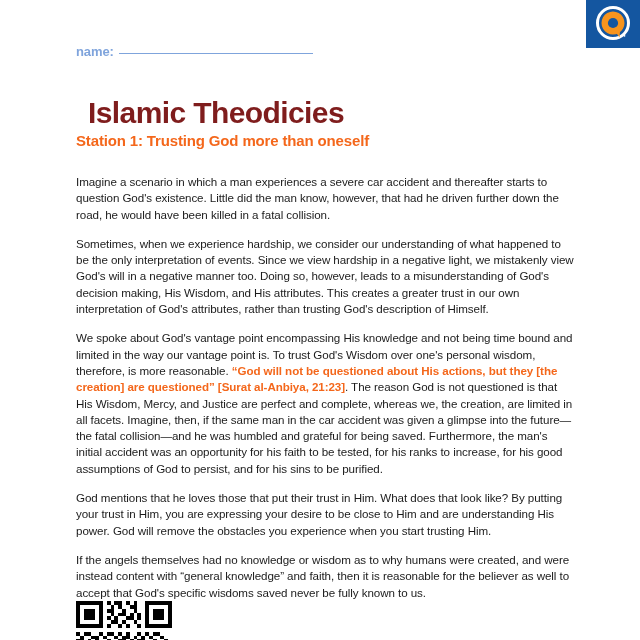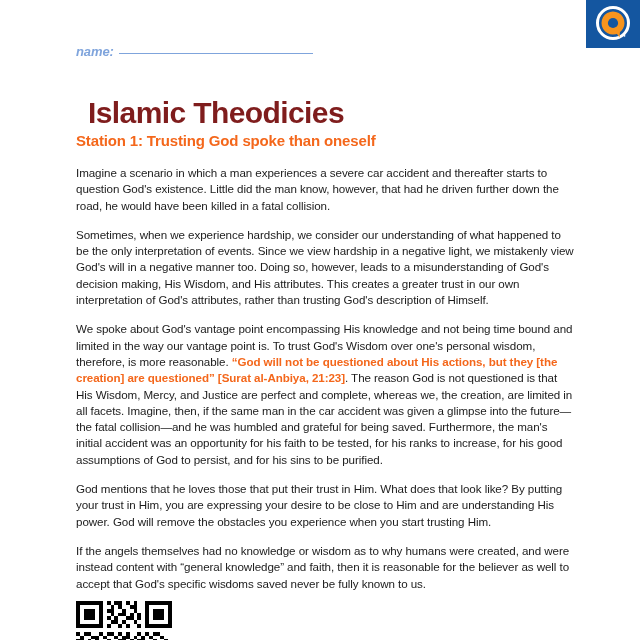--- a/index.html
+++ b/index.html
@@ -41,21 +41,21 @@
     position: absolute;
     display: flex;
     align-items: baseline;
     font-size: 13px;
     font-weight: bold;
     color: #7fa4dc;
     letter-spacing: -0.1px;
   }
   .meta-field.name-field { left: 0; top: 0; }
   .meta-field.date-field { left: 303px; top: 0; }
-  .meta-label { white-space: nowrap; font-style: italic; }
+  .meta-label { white-space: nowrap; }
   .meta-rule {
     display: inline-block;
     border-bottom: 1.4px solid #7fa4dc;
     margin-left: 5px;
     position: relative;
     top: -2px;
   }
   .name-field .meta-rule { width: 194px; }
   .date-field .meta-rule { width: 157px; }
 
@@ -88,21 +88,21 @@
     position: absolute;
     left: 76px;
     top: 162px;
     width: 498px;
     font-size: 11.6px;
     line-height: 16.3px;
     color: #1b1b1b;
     letter-spacing: -0.07px;
   }
   #body-copy p {
-    margin: 3px 0 13px 0;
+    margin: 12px 0 13px 0;
   }
   #body-copy p:last-child { margin-bottom: 0; }
   .quote-highlight {
     color: #f4671b;
     font-weight: bold;
   }
 
   
   #qr-code {
     position: absolute;
@@ -127,21 +127,21 @@
 </div>
 
 <div id="meta-row">
   <div class="meta-field name-field">
     <span class="meta-label">name:</span>
     <span class="meta-rule"></span>
   </div>
 </div>
 
 <h1 id="page-title">Islamic Theodicies</h1>
-<h2 id="station-heading">Station 1: Trusting God spoke than oneself</h2>
+<h2 id="station-heading">Station 1: Trusting God more than oneself</h2>
 
 <div id="body-copy">
   <p>Imagine a scenario in which a man experiences a severe car accident and thereafter starts to question God's existence. Little did the man know, however, that had he driven further down the road, he would have been killed in a fatal collision.</p>
   <p>Sometimes, when we experience hardship, we consider our understanding of what happened to be the only interpretation of events. Since we view hardship in a negative light, we mistakenly view God's will in a negative manner too. Doing so, however, leads to a misunderstanding of God's decision making, His Wisdom, and His attributes. This creates a greater trust in our own interpretation of God's attributes, rather than trusting God's description of Himself.</p>
   <p><span>We spoke about God's vantage point encompassing His knowledge and not being time bound and limited in the way our vantage point is. To trust God's Wisdom over one's personal wisdom, therefore, is more reasonable. </span><span class="quote-highlight">“God will not be questioned about His actions, but they [the creation] are questioned” [Surat al-Anbiya, 21:23]</span><span>. The reason God is not questioned is that His Wisdom, Mercy, and Justice are perfect and complete, whereas we, the creation, are limited in all facets. Imagine, then, if the same man in the car accident was given a glimpse into the future—the fatal collision—and he was humbled and grateful for being saved. Furthermore, the man's initial accident was an opportunity for his faith to be tested, for his ranks to increase, for his good assumptions of God to persist, and for his sins to be purified.</span></p>
   <p>God mentions that he loves those that put their trust in Him. What does that look like? By putting your trust in Him, you are expressing your desire to be close to Him and are understanding His power. God will remove the obstacles you experience when you start trusting Him.</p>
   <p>If the angels themselves had no knowledge or wisdom as to why humans were created, and were instead content with “general knowledge” and faith, then it is reasonable for the believer as well to accept that God's specific wisdoms saved never be fully known to us.</p>
 </div>
 
 <div id="qr-code">

